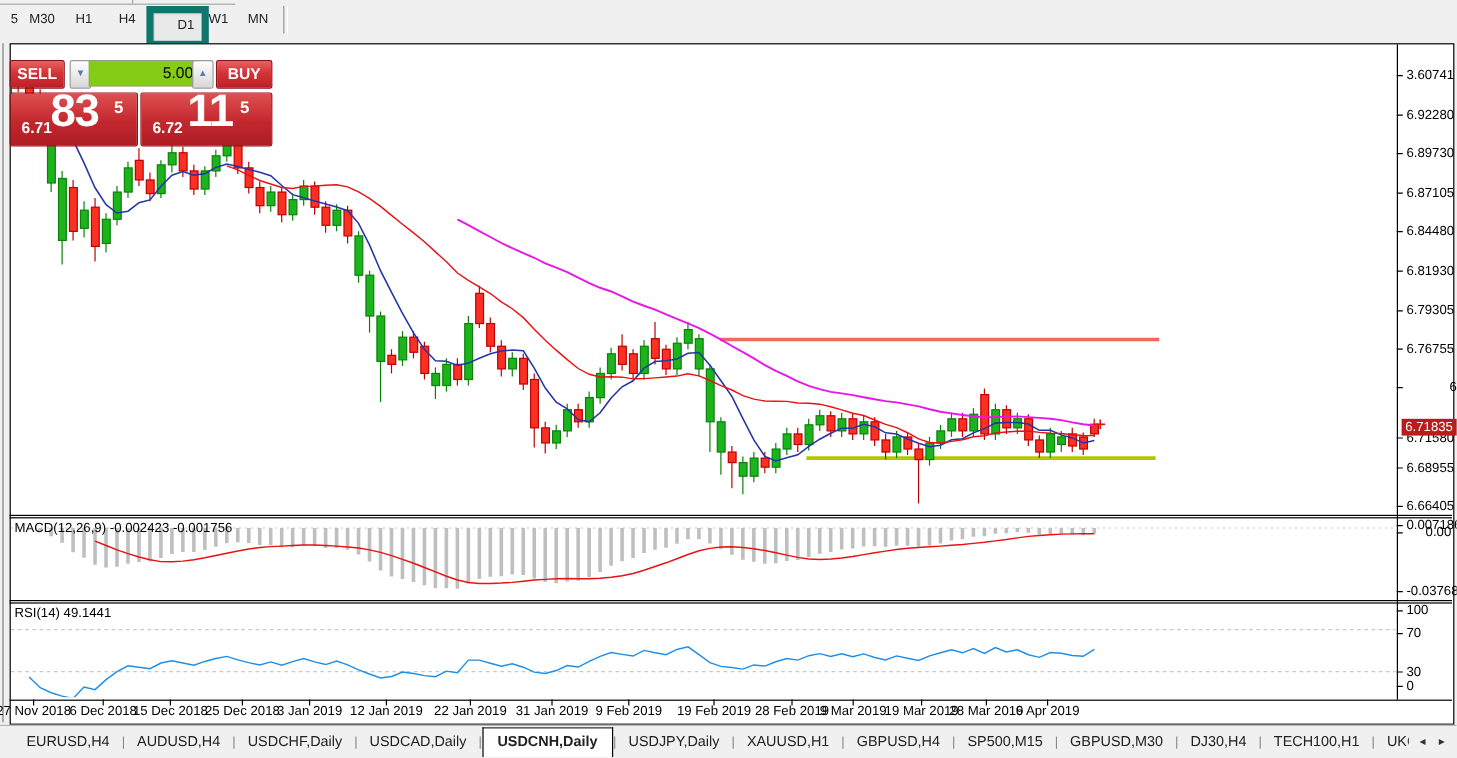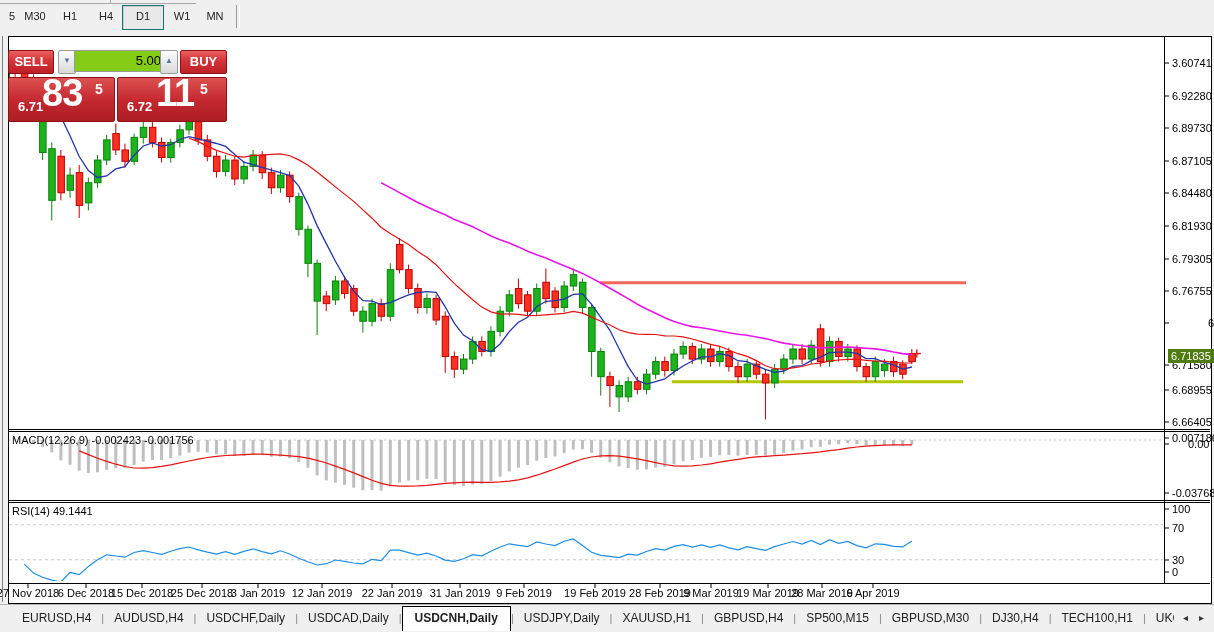--- a/index.html
+++ b/index.html
@@ -1,32 +1,32 @@
 <!DOCTYPE html>
 <html><head>
 <meta charset="utf-8">
 <style>
   html,body{margin:0;padding:0;background:#f0f0f0;font-family:"Liberation Sans",sans-serif;}
   #app{position:relative;width:1214px;height:632px;background:#f0f0f0;overflow:hidden;font-size:11px;color:#000;}
   
   #tf-bar{position:absolute;left:0;top:0;width:1214px;height:33px;background:#f0f0f0;}
   .tf-btn{position:absolute;top:5px;height:23px;line-height:23px;padding:0 6px;color:#222;font-size:11px;text-align:center;cursor:default;}
-  .tf-btn.active{background:#e9e9e9;border:1px solid #0f766e;line-height:21px;box-shadow:inset 1px 1px 0 #cfcfcf;}
+  .tf-btn.active{background:#e9e9e9;border:6px solid #0f766e;line-height:21px;box-shadow:inset 1px 1px 0 #cfcfcf;text-align:right;}
   .tf-sep{position:absolute;top:5px;width:2px;height:23px;border-left:1px solid #9a9a9a;border-right:1px solid #fff;}
   #tf-topline{position:absolute;left:0;top:3px;width:196px;border-top:1px solid #a8a8a8;}
   #tf-toptick{position:absolute;left:110px;top:0;height:3px;border-left:1px solid #a8a8a8;}
   
   #chart-win{position:absolute;left:8px;top:36px;width:1202px;height:566px;background:#fff;border:1px solid #000;}
   #win-left-line{position:absolute;left:2px;top:36px;height:566px;width:0;border-left:1px solid #808080;}
   .hsep{position:absolute;left:8px;width:1202px;border-top:1px solid #000;}
   svg{position:absolute;left:0;top:0;pointer-events:none;}
   
   .axis-lbl{position:absolute;font-size:11px;color:#000;white-space:nowrap;}
   .date-lbl{position:absolute;top:587px;font-size:11px;color:#000;white-space:nowrap;transform:translateX(-50%);}
-  #price-badge{position:absolute;background:#4d7c0f;color:#fff;font-size:11px;padding:1px 4px 1px 3px;z-index:6;}
+  #price-badge{position:absolute;background:#b91c1c;color:#fff;font-size:11px;padding:1px 4px 1px 3px;z-index:6;}
   #chart-title{position:absolute;z-index:4;font-weight:700;font-size:11px;color:#000;}
   #chart-title .arrow{font-size:8px;vertical-align:1px;margin-right:5px;}
   .ind-lbl{position:absolute;z-index:4;font-size:11px;color:#000;}
   
   #trade-panel{position:absolute;left:8px;top:50px;width:219px;z-index:5;}
   .tp-btn{position:absolute;top:0;height:22px;background:linear-gradient(180deg,#ea6060 0%,#d23438 45%,#bc2026 100%);border:1px solid #8f1118;border-radius:2px;color:#fff;font-weight:700;font-size:13px;text-align:center;line-height:21px;cursor:pointer;}
   .tp-spin{position:absolute;top:0;width:16px;height:22px;background:linear-gradient(180deg,#fdfdfd,#d8d8d8);border:1px solid #9a9a9a;border-radius:2px;text-align:center;line-height:20px;font-size:8px;color:#5a7ab0;cursor:pointer;}
   #tp-vol{position:absolute;top:0;left:66px;width:86px;height:20px;background:#84cc16;border:1px solid #9a9a9a;text-align:right;font-size:13px;line-height:20px;padding-right:4px;color:#000;}
   .tp-price-box{position:absolute;top:27px;height:43px;background:linear-gradient(180deg,#dd5050 0%,#c3272e 55%,#ae1d24 100%);border:1px solid #8f1118;border-radius:2px;color:#fff;cursor:pointer;}
   .tp-small{position:absolute;left:9px;bottom:7px;font-size:13px;font-weight:700;}

